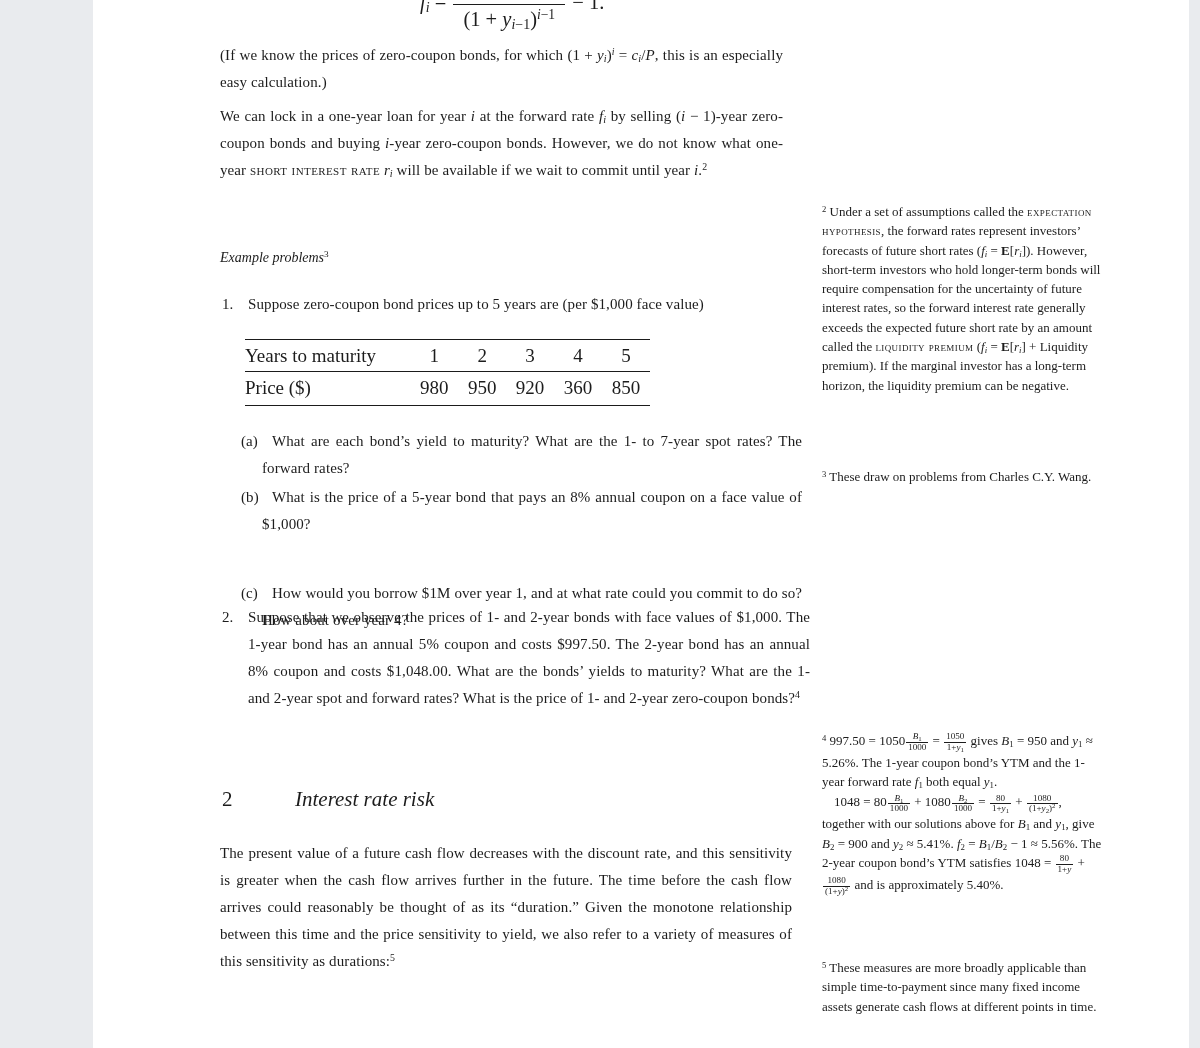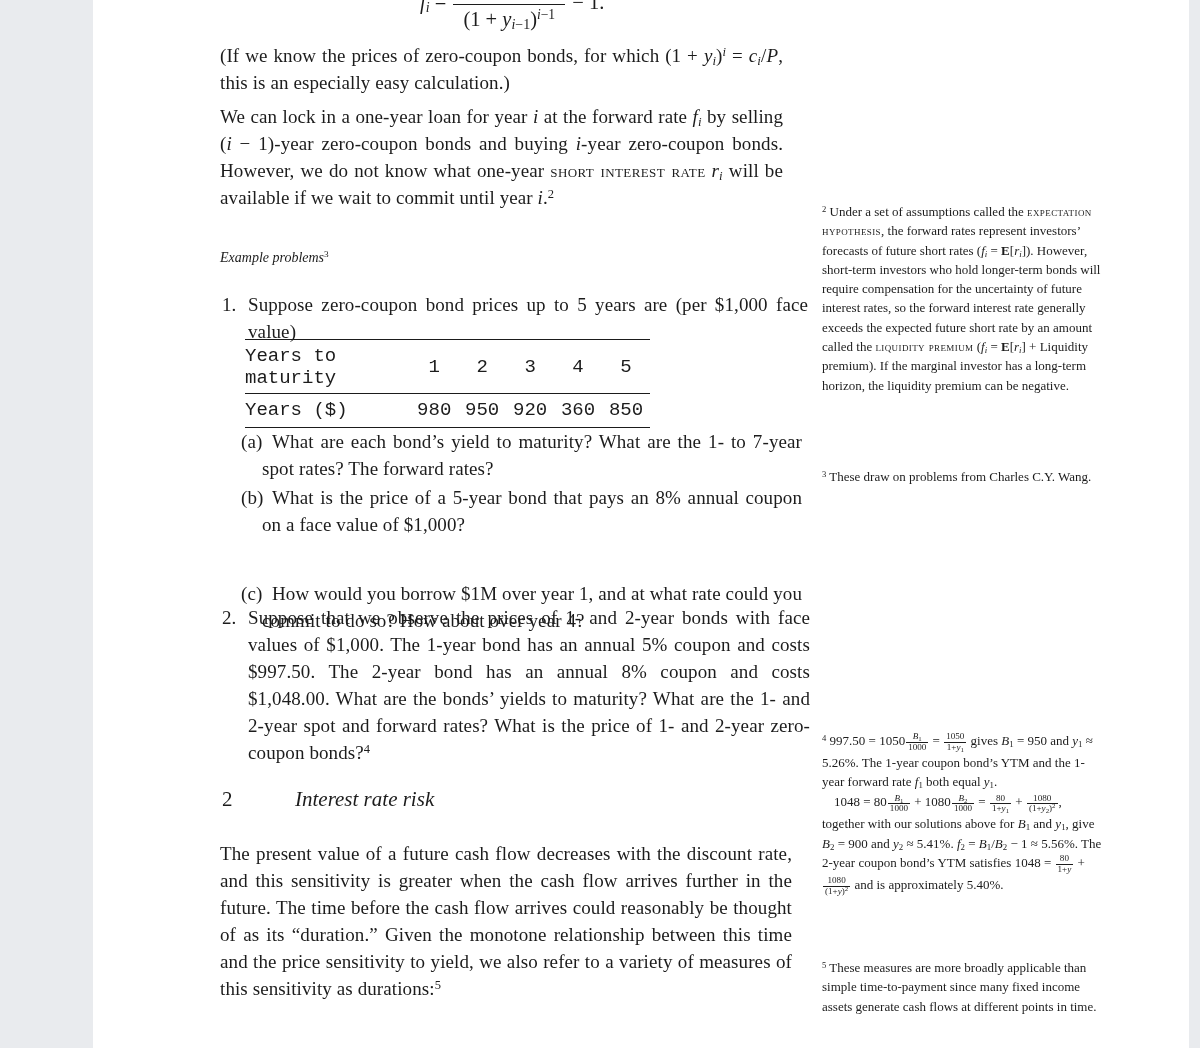--- a/index.html
+++ b/index.html
@@ -6,21 +6,21 @@
   body{
     width:1200px;height:1048px;position:relative;overflow:hidden;
     background:#ffffff;color:#1c1c1c;
     font-family:"Liberation Serif","DejaVu Serif",serif;
   }
   .gutter{position:absolute;top:0;height:1048px;background:#e9ebee;}
   #gutter-left{left:0;width:93px;}
   #gutter-right{left:1189px;width:11px;}
 
   .block{position:absolute;}
-  .main-text{font-size:19px;line-height:27px;text-align:justify;letter-spacing:0.1px;}
+  .main-text{font-size:15px;line-height:27px;text-align:justify;letter-spacing:0.1px;}
   .margin-note{font-size:13px;line-height:19.3px;width:281px;text-align:left;}
 
   .it{font-style:italic;}
   .sc{font-variant:small-caps;letter-spacing:0.4px;}
   .sub{font-size:68%;vertical-align:-0.22em;line-height:0;}
   .sup{font-size:66%;vertical-align:0.5em;line-height:0;}
   .bb{font-weight:700;}
 
   
   .frac{display:inline-block;vertical-align:-0.55em;text-align:center;line-height:1.08;font-size:70%;margin:0 1px;}
@@ -40,21 +40,21 @@
   #example-heading{left:220px;top:250px;font-size:14px;font-style:italic;}
   #example-heading .sup{font-style:normal;}
 
   .numbered-item{padding-left:26px;text-indent:-26px;}
   .numbered-item .num-label{display:inline-block;width:26px;text-indent:0;}
   #item1{left:222px;top:291px;width:560px;}
   #item2{left:222px;top:604px;width:562px;}
 
   #table-wrap{left:245px;top:339px;}
   table.bond-table{border-collapse:collapse;width:405px;font-size:19px;
-    border-top:1.5px solid #1b1b1b;border-bottom:1.5px solid #1b1b1b;font-family:Liberation Mono, monospace;}
+    border-top:1.5px solid #1b1b1b;border-bottom:1.5px solid #1b1b1b;}
   table.bond-table tr.hdr td{border-bottom:1px solid #1b1b1b;padding:5px 0 4px;}
   table.bond-table tr.bdy td{padding:5px 0 6px;}
   table.bond-table td.lbl{text-align:left;padding-left:8px;width:162px;}
   table.bond-table td.num{text-align:center;width:47px;}
 
   .sub-item{padding-left:21px;text-indent:-21px;width:540px;}
   .sub-item .sub-label{display:inline-block;width:31px;text-indent:0;}
   #sub-a{left:241px;top:428px;}
   #sub-b{left:241px;top:484px;}
   #sub-c{left:241px;top:539px;margin-top:41px;}
@@ -102,21 +102,21 @@
     <tbody>
         <tr class="hdr">
       <td class="lbl">Years to maturity</td>
       <td class="num">1</td>
       <td class="num">2</td>
       <td class="num">3</td>
       <td class="num">4</td>
       <td class="num">5</td>
     </tr>
     <tr class="bdy">
-      <td class="lbl">Years ($)</td>
+      <td class="lbl">Price ($)</td>
       <td class="num">980</td>
       <td class="num">950</td>
       <td class="num">920</td>
       <td class="num">360</td>
       <td class="num">850</td>
     </tr>
   </tbody>
     </table>
 </div>
 

